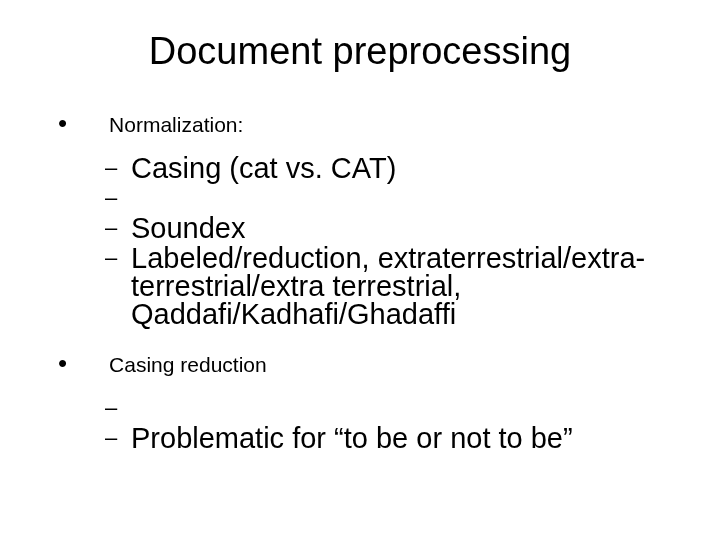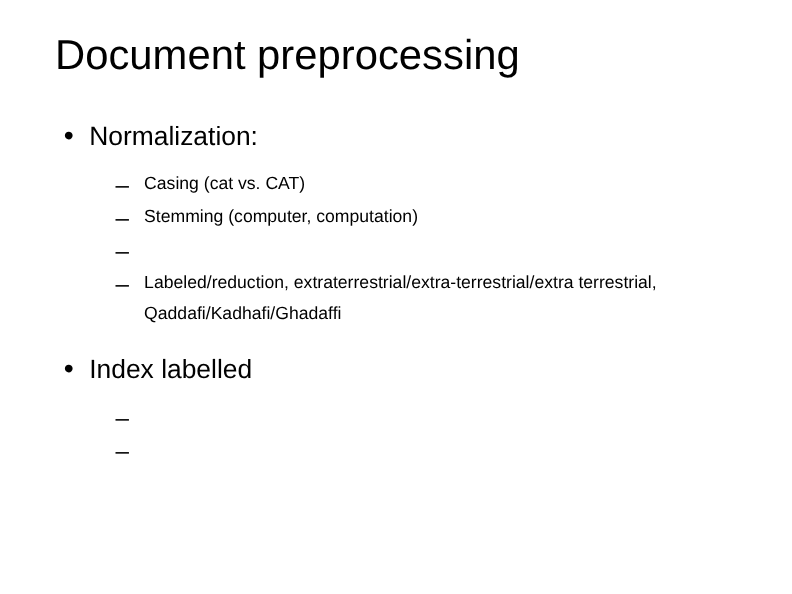--- a/index.html
+++ b/index.html
@@ -11,58 +11,59 @@
       width: 720px;
       height: 540px;
       background: #ffffff;
       font-family: Arial, Helvetica, sans-serif;
       color: #000000;
       padding: 30px 50px 30px 50px;
     }
     .title {
       font-size: 38px;
       font-weight: normal;
-      text-align: left;
+      text-align: center;
       margin-bottom: 35px;
       margin-top: 0px;
     }
     .bullet-l1 {
       display: flex;
       align-items: flex-start;
       margin-bottom: 12px;
       margin-left: 8px;
     }
     .bullet-l1 .marker {
       font-size: 26px;
       line-height: 30px;
       margin-right: 14px;
       flex-shrink: 0;
     }
     .bullet-l1 .text {
-      font-size: 24px;
+      font-size: 21px;
       line-height: 34px;
+      margin-left: 28px;
     }
     .sub-list {
       margin-left: 55px;
       margin-bottom: 20px;
     }
     .bullet-l2 {
       display: flex;
       align-items: flex-start;
       margin-bottom: 2px;
     }
     .bullet-l2 .marker {
       font-size: 22px;
       line-height: 28px;
       margin-right: 10px;
       flex-shrink: 0;
       width: 16px;
     }
     .bullet-l2 .text {
-      font-size: 16px;
+      font-size: 29px;
       line-height: 28px;
     }
     .gap-top {
       margin-top: 6px;
     }
   </style>
 </head>
 <body>
 
 <h1 class="title">Document preprocessing</h1>
@@ -72,36 +73,37 @@
   <span class="text">Normalization:</span>
 </div>
 
 <div class="sub-list">
   <div class="bullet-l2">
     <span class="marker">–</span>
     <span class="text">Casing (cat vs. CAT)</span>
   </div>
   <div class="bullet-l2">
     <span class="marker">–</span>
-    <span class="text">Stemming (computer, computation)</span>
   </div>
   <div class="bullet-l2">
     <span class="marker">–</span>
+    <span class="text">Soundex</span>
   </div>
   <div class="bullet-l2">
     <span class="marker">–</span>
     <span class="text">Labeled/reduction, extraterrestrial/extra-terrestrial/extra terrestrial, Qaddafi/Kadhafi/Ghadaffi</span>
   </div>
 </div>
 
 <div class="bullet-l1 gap-top">
   <span class="marker">•</span>
-  <span class="text">Index labelled</span>
+  <span class="text">Casing reduction</span>
 </div>
 
 <div class="sub-list">
   <div class="bullet-l2">
     <span class="marker">–</span>
   </div>
   <div class="bullet-l2">
     <span class="marker">–</span>
+    <span class="text">Problematic for “to be or not to be”</span>
   </div>
 </div>
 
 </body></html>

